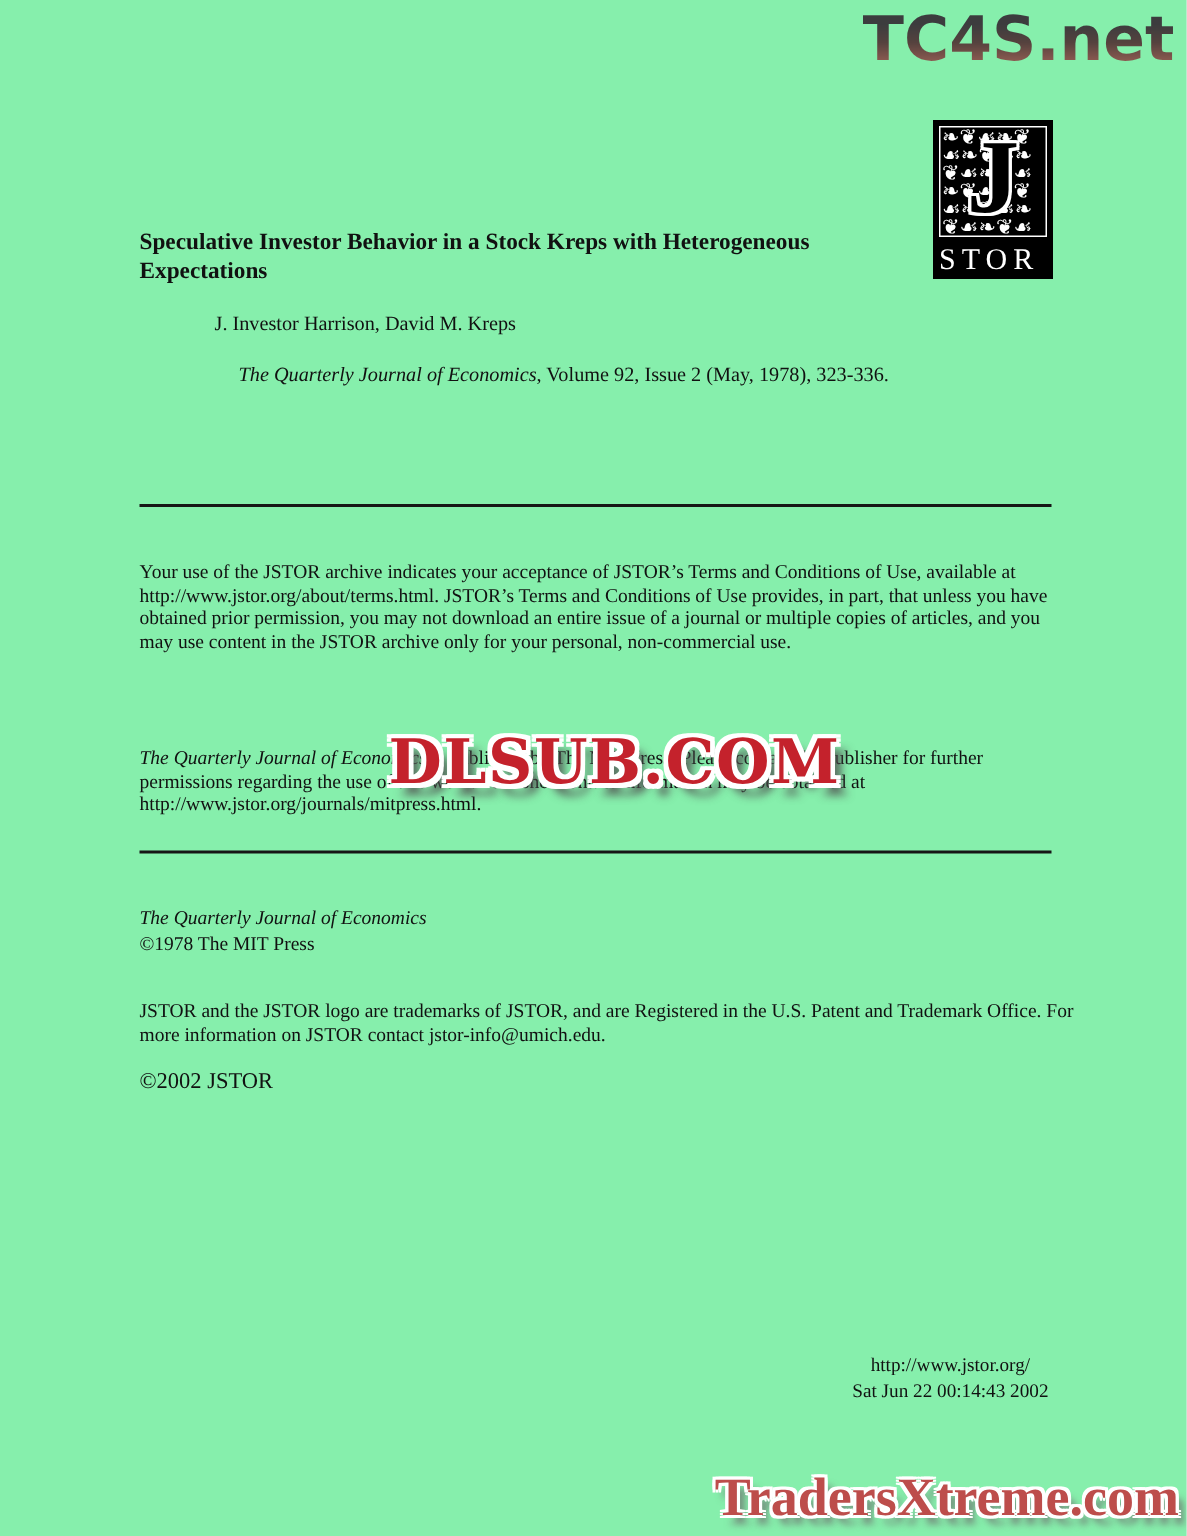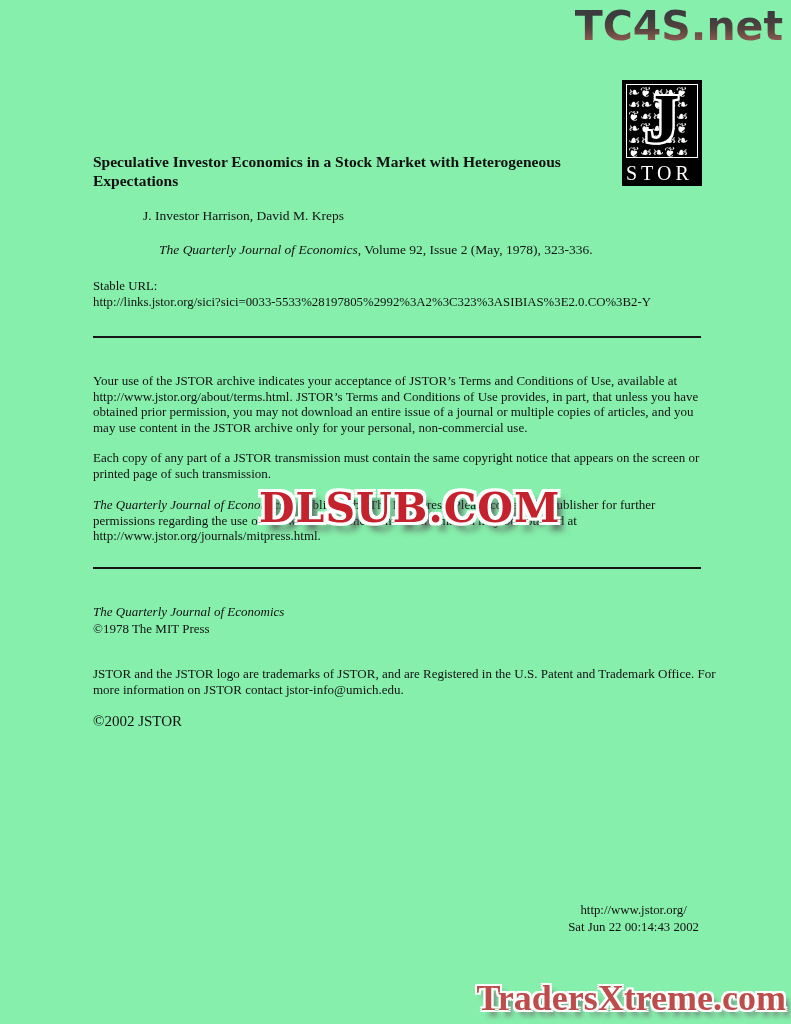--- a/index.html
+++ b/index.html
@@ -200,38 +200,33 @@
 <div id="page">
 
   <div class="wm-top">TC4S.net</div>
 
   <div class="logo">
     <div class="logo-ornament">❧❦☙❧❦☙❧❦☙❧❦☙❧❦☙❧❦☙❧❦☙❧❦☙❧❦☙❧❦☙❧❦☙❧❦☙❧❦☙❧❦☙❧❦☙❧❦☙❧❦☙❧❦☙</div>
     <div class="logo-j">J</div>
     <div class="logo-stor">STOR</div>
   </div>
 
-  <div class="title">Speculative Investor Economics in a Stock Market with Heterogeneous Expectations</div>
+  <div class="title">Speculative Investor Behavior in a Stock Kreps with Heterogeneous Expectations</div>
 
   <div class="authors">J. Investor Harrison, David M. Kreps</div>
 
   <div class="citation">
     <span class="italic">The Quarterly Journal of Economics</span><span>, Volume 92, Issue 2 (May, 1978), 323-336.</span>
   </div>
 
-  <div class="stable-url">
-    <div>Stable URL:</div>
-    <div>http://links.jstor.org/sici?sici=0033-5533%28197805%2992%3A2%3C323%3ASIBIAS%3E2.0.CO%3B2-Y</div>
-  </div>
 
   <div class="rule rule-1"></div>
 
   <div class="para para-terms">Your use of the JSTOR archive indicates your acceptance of JSTOR’s Terms and Conditions of Use, available at http://www.jstor.org/about/terms.html. JSTOR’s Terms and Conditions of Use provides, in part, that unless you have obtained prior permission, you may not download an entire issue of a journal or multiple copies of articles, and you may use content in the JSTOR archive only for your personal, non-commercial use.</div>
 
-  <div class="para para-copy">Each copy of any part of a JSTOR transmission must contain the same copyright notice that appears on the screen or printed page of such transmission.</div>
 
   <div class="para para-pub">
     <span class="italic">The Quarterly Journal of Economics</span><span> is published by The MIT Press. Please contact the publisher for further permissions regarding the use of this work. Publisher contact information may be obtained at http://www.jstor.org/journals/mitpress.html.</span>
   </div>
 
   <div class="wm-mid">DLSUB.COM</div>
 
   <div class="rule rule-2"></div>
 
   <div class="imprint-journal">The Quarterly Journal of Economics</div>

